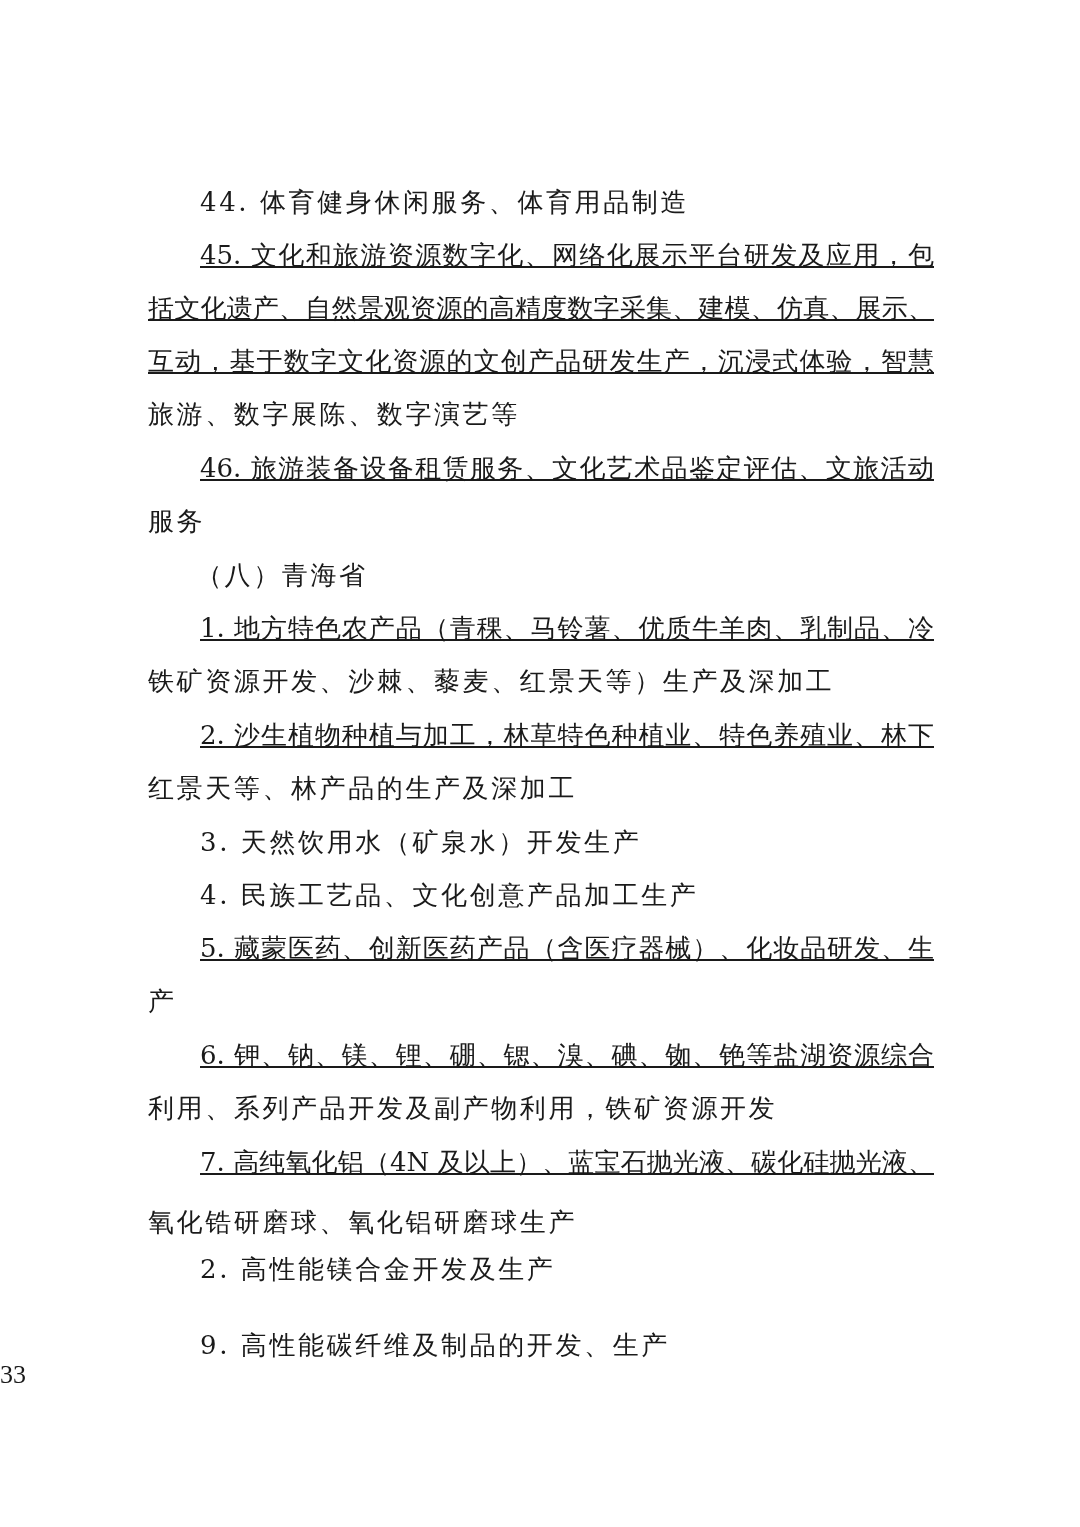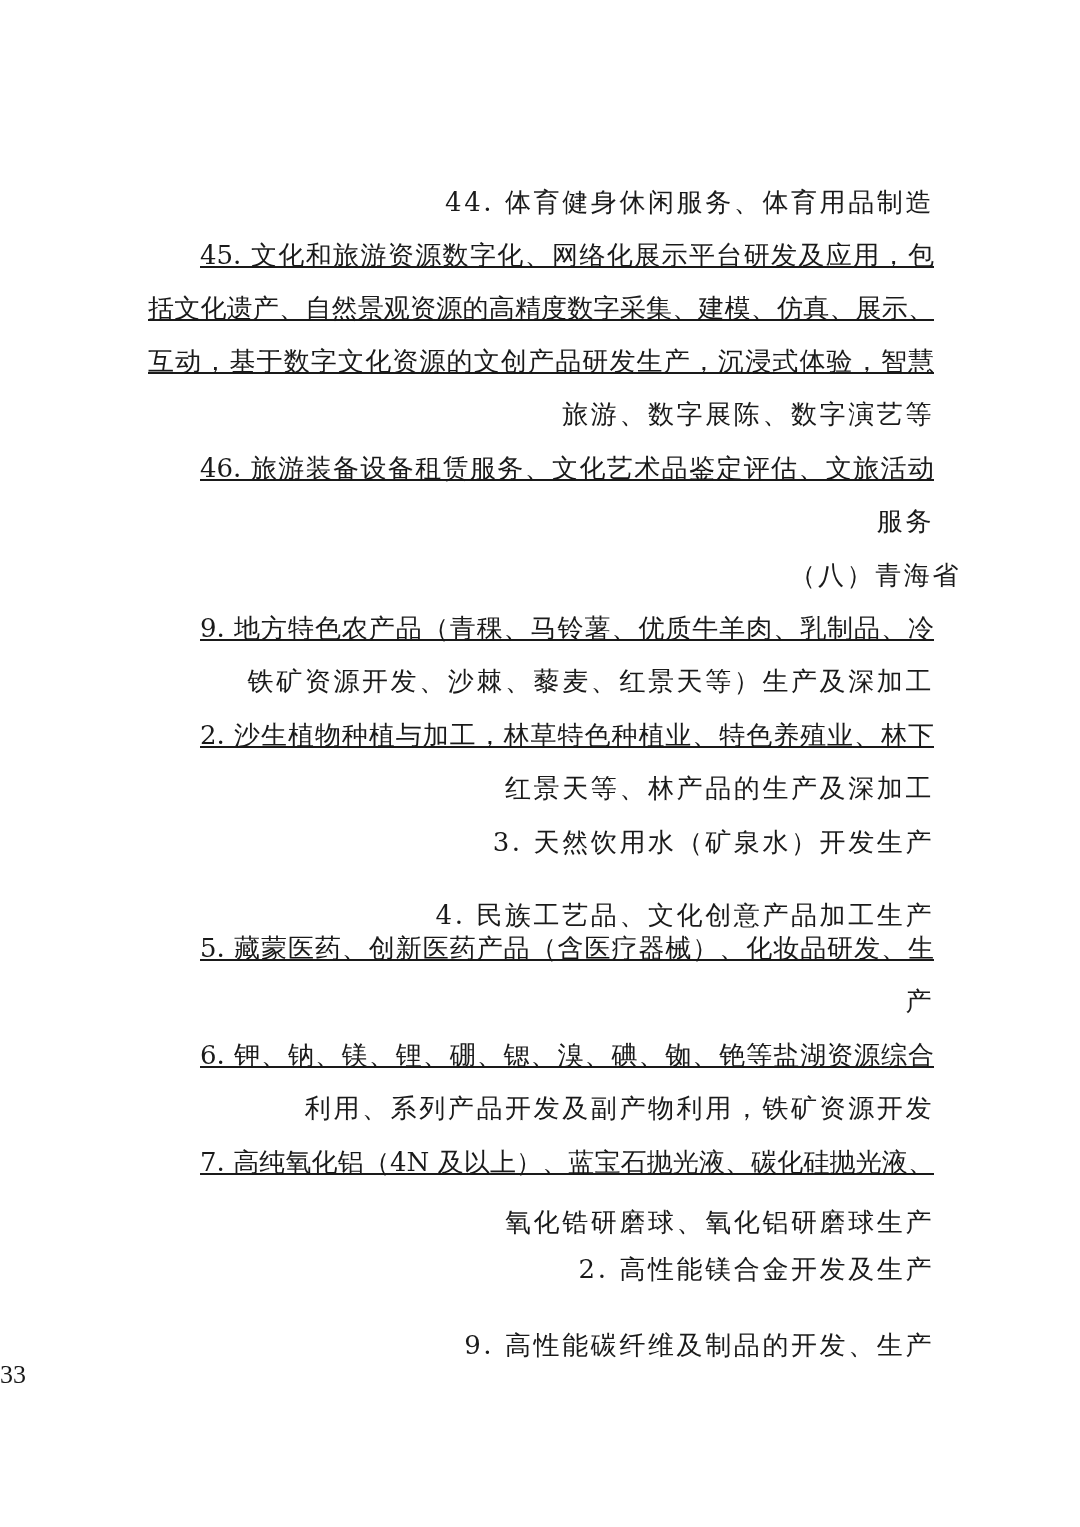--- a/index.html
+++ b/index.html
@@ -1,43 +1,43 @@
 <!DOCTYPE html>
 <html><head>
 <meta charset="utf-8">
 <style>
   html, body { margin: 0; padding: 0; background: #ffffff; }
   body { width: 1080px; height: 1527px; position: relative; overflow: hidden;
          font-family: "DejaVu Serif", "Liberation Serif", serif; color: #1a1a1a; }
   .page { position: absolute; left: 148px; top: 176px; width: 786px; }
   .line { position: absolute; left: 0; width: 786px; height: 53px; font-size: 26px;
-          line-height: 53px; white-space: nowrap; letter-spacing: 2.6px; text-align: right; }
+          line-height: 53px; white-space: nowrap; letter-spacing: 2.6px; }
   .line.indent { left: 52px; width: 734px; }
   .justify { text-align: justify; text-align-last: justify; letter-spacing: 0; text-decoration: underline; }
   .pagenum { position: absolute; left: 0; width: 1080px; top: 1358px; text-align: left;
              font-family: "Liberation Serif", serif; font-size: 26px; line-height: 34px; }
 </style>
 </head>
 <body>
 
 <div class="page">
   <div class="line indent" style="top:0px">44. 体育健身休闲服务、体育用品制造</div>
   <div class="line indent justify" style="top:53px">45. 文化和旅游资源数字化、网络化展示平台研发及应用，包</div>
   <div class="line justify" style="top:106px">括文化遗产、自然景观资源的高精度数字采集、建模、仿真、展示、</div>
   <div class="line justify" style="top:159px">互动，基于数字文化资源的文创产品研发生产，沉浸式体验，智慧</div>
   <div class="line" style="top:212px">旅游、数字展陈、数字演艺等</div>
   <div class="line indent justify" style="top:266px">46. 旅游装备设备租赁服务、文化艺术品鉴定评估、文旅活动</div>
   <div class="line" style="top:319px">服务</div>
-  <div class="line indent" style="top:373px; left:48px;margin-left:31px;">（八）青海省</div>
-  <div class="line indent justify" style="top:426px">9. 地方特色农产品（青稞、马铃薯、优质牛羊肉、乳制品、冷</div>
+  <div class="line indent" style="top:373px; left:48px;">（八）青海省</div>
+  <div class="line indent justify" style="top:426px">1. 地方特色农产品（青稞、马铃薯、优质牛羊肉、乳制品、冷</div>
   <div class="line" style="top:479px">铁矿资源开发、沙棘、藜麦、红景天等）生产及深加工</div>
   <div class="line indent justify" style="top:533px">2. 沙生植物种植与加工，林草特色种植业、特色养殖业、林下</div>
   <div class="line" style="top:586px">红景天等、林产品的生产及深加工</div>
   <div class="line indent" style="top:640px">3. 天然饮用水（矿泉水）开发生产</div>
-  <div class="line indent" style="top:713px">4. 民族工艺品、文化创意产品加工生产</div>
+  <div class="line indent" style="top:693px">4. 民族工艺品、文化创意产品加工生产</div>
   <div class="line indent justify" style="top:746px">5. 藏蒙医药、创新医药产品（含医疗器械）、化妆品研发、生</div>
   <div class="line" style="top:799px">产</div>
   <div class="line indent justify" style="top:853px">6. 钾、钠、镁、锂、硼、锶、溴、碘、铷、铯等盐湖资源综合</div>
   <div class="line" style="top:906px">利用、系列产品开发及副产物利用，铁矿资源开发</div>
   <div class="line indent justify" style="top:960px">7. 高纯氧化铝（4N 及以上）、蓝宝石抛光液、碳化硅抛光液、</div>
   <div class="line" style="top:1020px">氧化锆研磨球、氧化铝研磨球生产</div>
   <div class="line indent" style="top:1067px">2. 高性能镁合金开发及生产</div>
   <div class="line indent" style="top:1143px">9. 高性能碳纤维及制品的开发、生产</div>
 </div>
 

